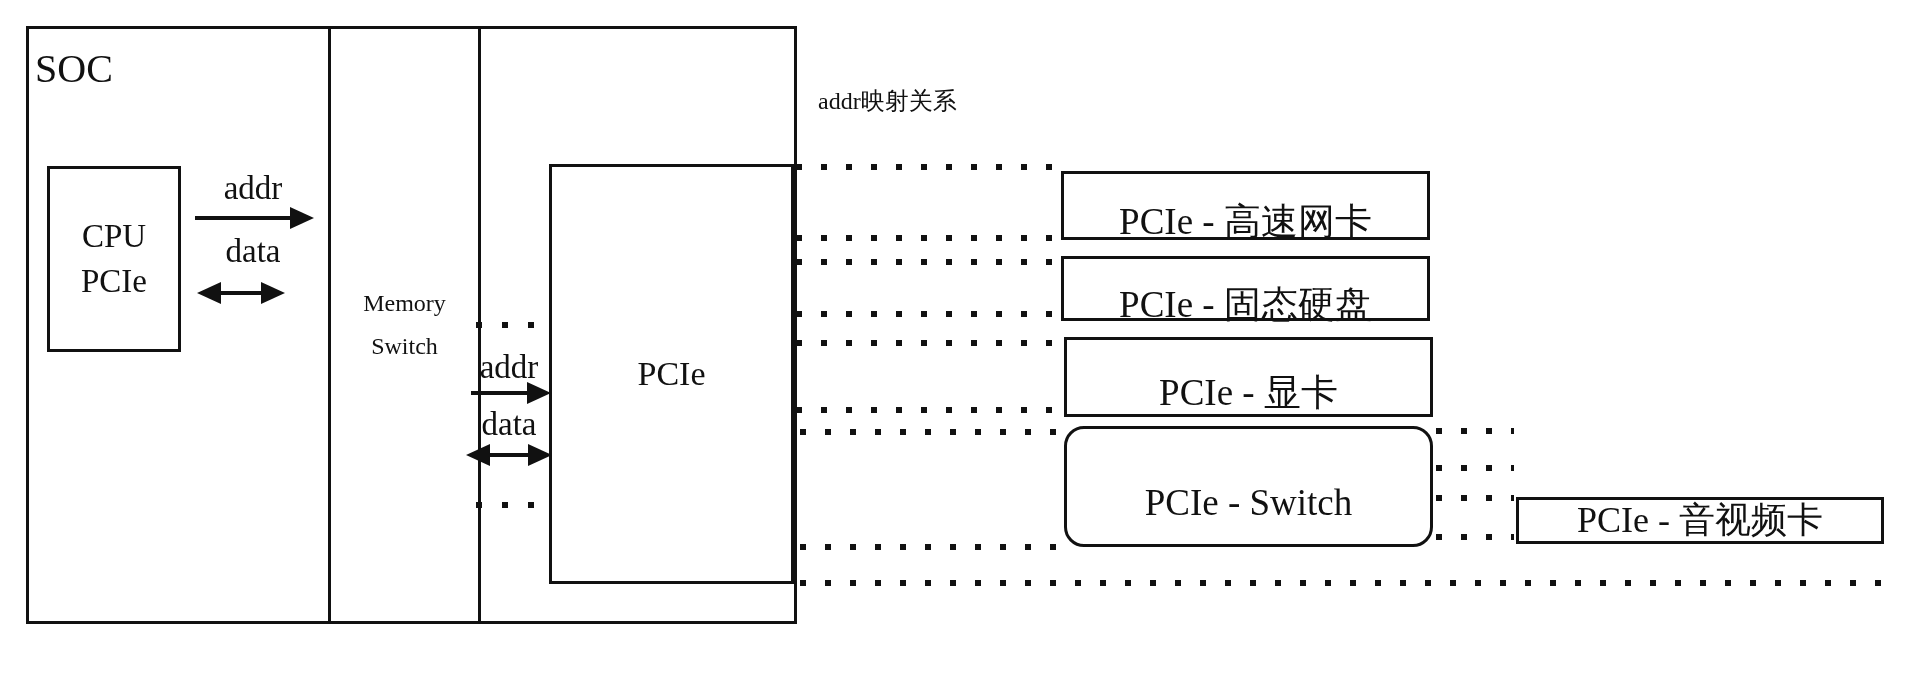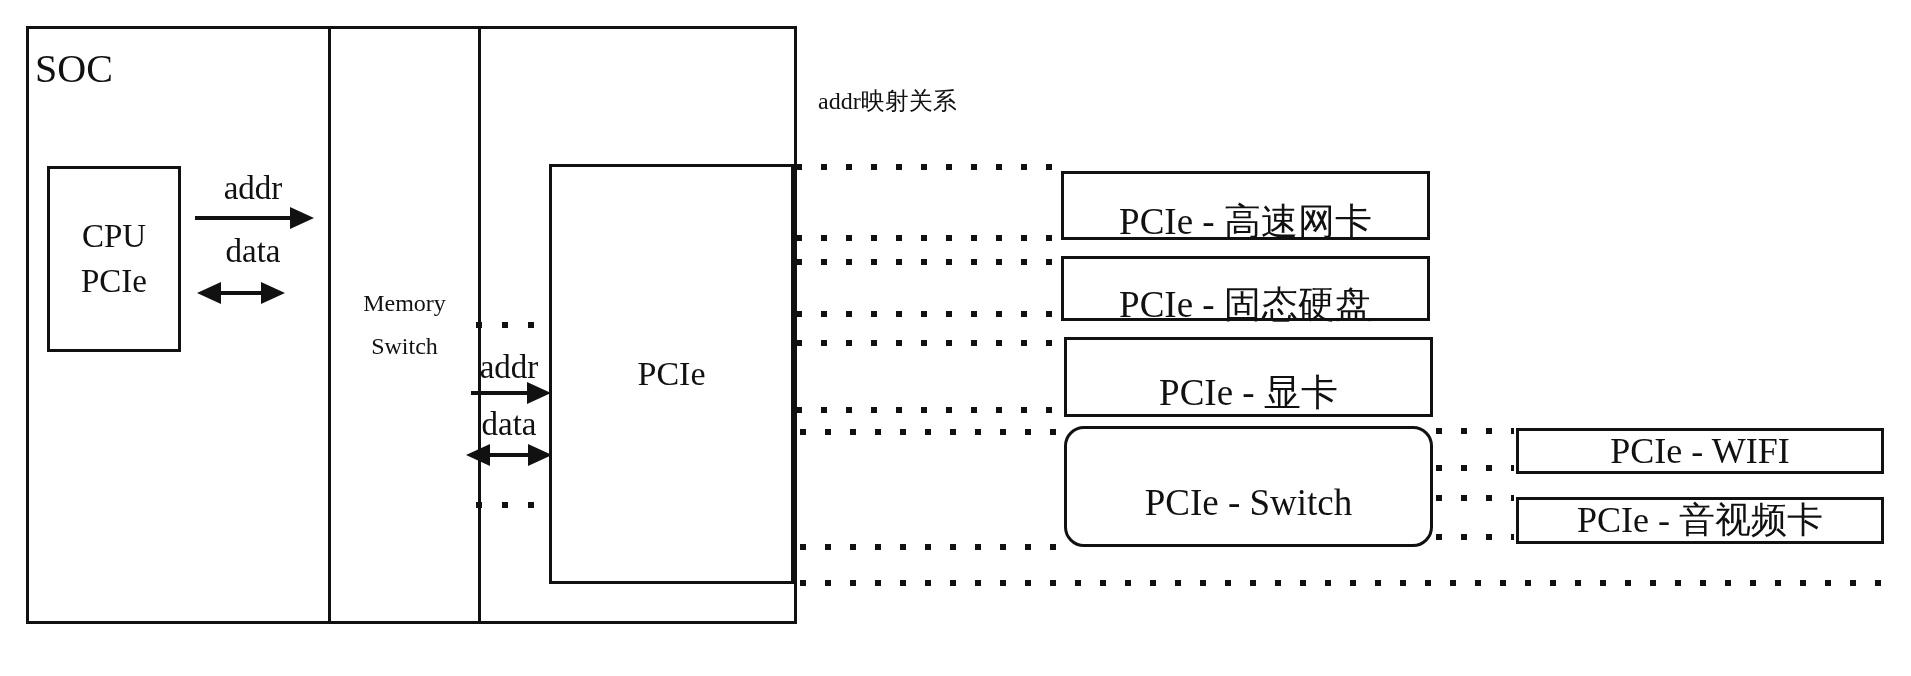--- a/index.html
+++ b/index.html
@@ -135,20 +135,17 @@
   </div>
   <div class="box" style="left:1064px; top:426px; width:369px; height:121px;border-radius:20px;">
     <span class="fs-dev">PCIe - Switch</span>
   </div>
 
   <div class="dotline" style="left:1436px; top:428px; width:78px;"></div>
   <div class="dotline" style="left:1436px; top:465px; width:78px;"></div>
   <div class="dotline" style="left:1436px; top:495px; width:78px;"></div>
   <div class="dotline" style="left:1436px; top:534px; width:78px;"></div>
 
-  <div class="box" style="left:1516px; top:428px; width:368px; height:46px;">
-    <span class="fs-dev2">PCIe - WIFI</span>
-  </div>
   <div class="box" style="left:1516px; top:497px; width:368px; height:47px;">
     <span class="fs-dev2">PCIe - 音视频卡</span>
   </div>
 
 </div>
 
 </body></html>

